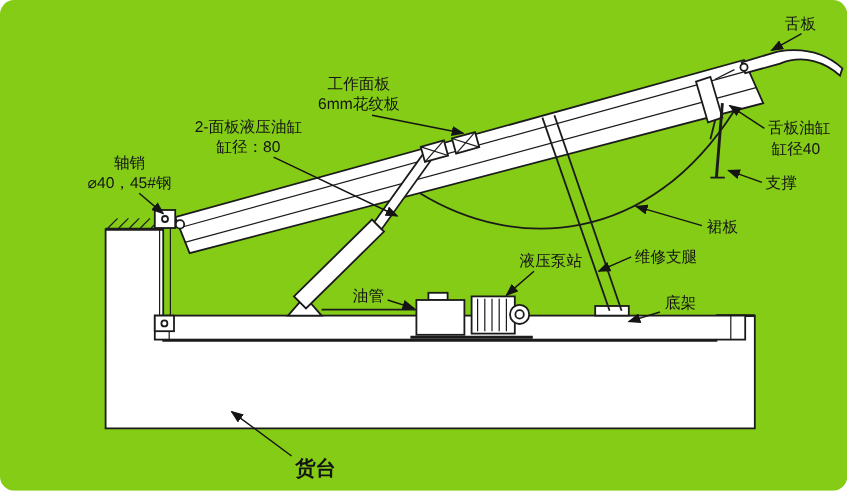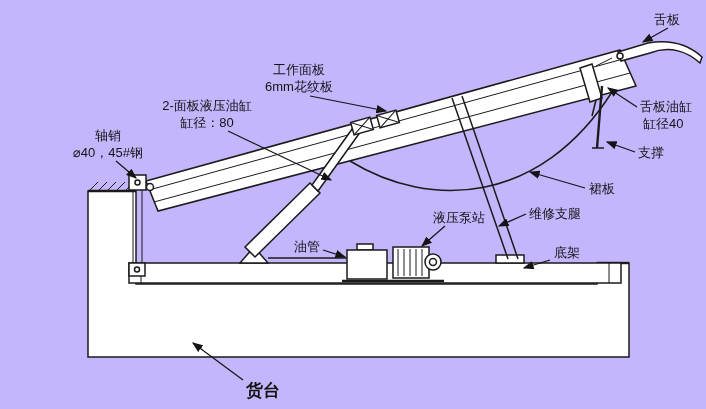--- a/index.html
+++ b/index.html
@@ -1,16 +1,16 @@
 <!DOCTYPE html>
 <html><head>
 <meta charset="utf-8">
 <style>
   html,body{margin:0;padding:0;background:#ffffff;}
-  .stage{position:relative;width:706px;height:409px;background:#c4b5fd;overflow:hidden;}
+  .stage{position:relative;width:706px;height:409px;background:#84cc16;overflow:hidden;border-radius:12px;}
   svg{display:block;}
   svg text{font-family:"Liberation Sans","DejaVu Sans",sans-serif;fill:#141414;}
   .lbl{font-size:13px;}
   .lbl-big{font-size:17px;font-weight:bold;}
   .ln{stroke:#1b1b1b;stroke-width:1.5;fill:none;}
   .ln-thin{stroke:#1b1b1b;stroke-width:1;fill:none;}
   .ln-thick{stroke:#1b1b1b;stroke-width:2.4;fill:none;}
   .fw{fill:#ffffff;stroke:#1b1b1b;stroke-width:1.5;}
   .leader{stroke:#141414;stroke-width:1.2;fill:none;marker-end:url(#arrow);}
 </style>

